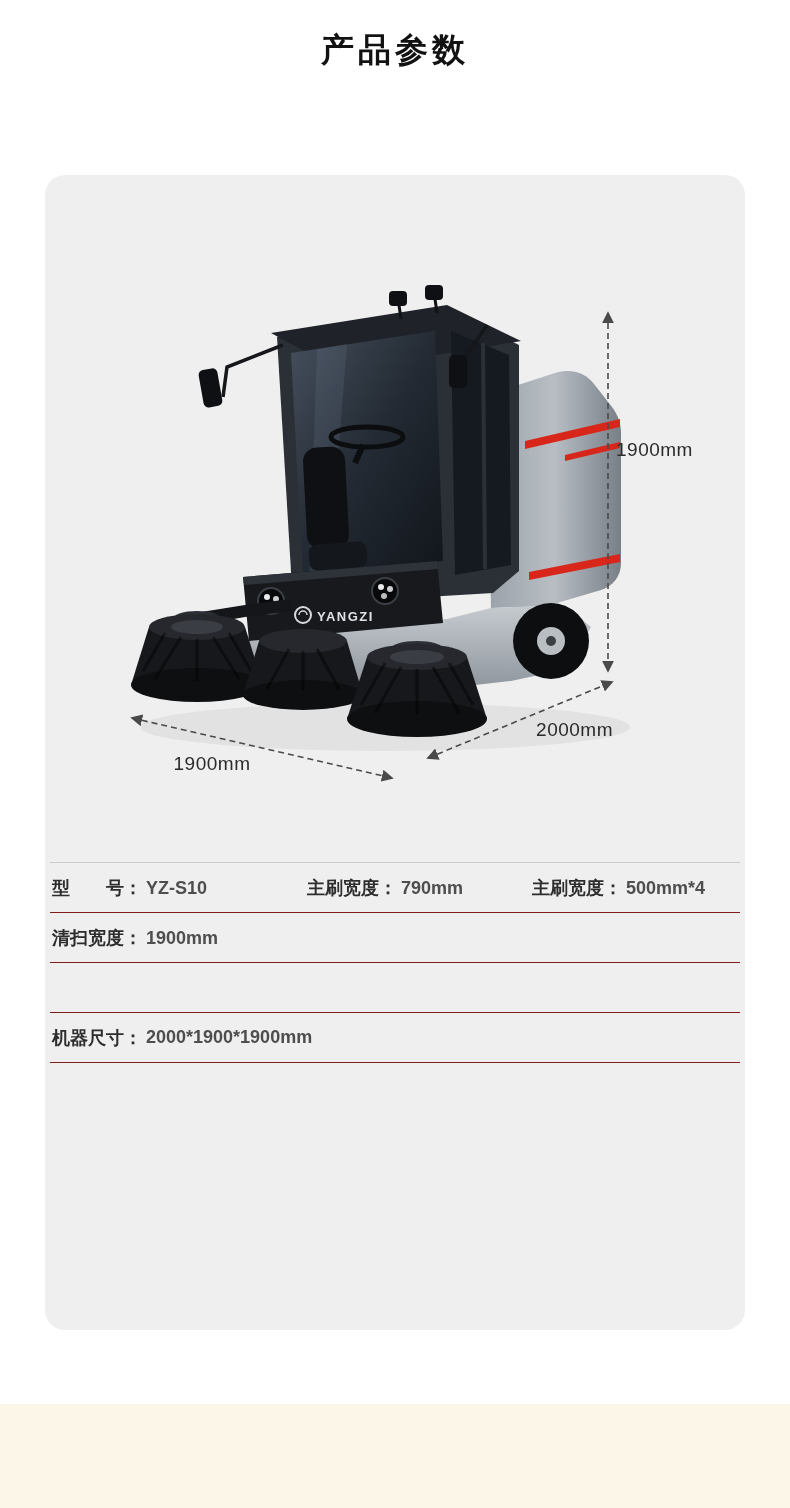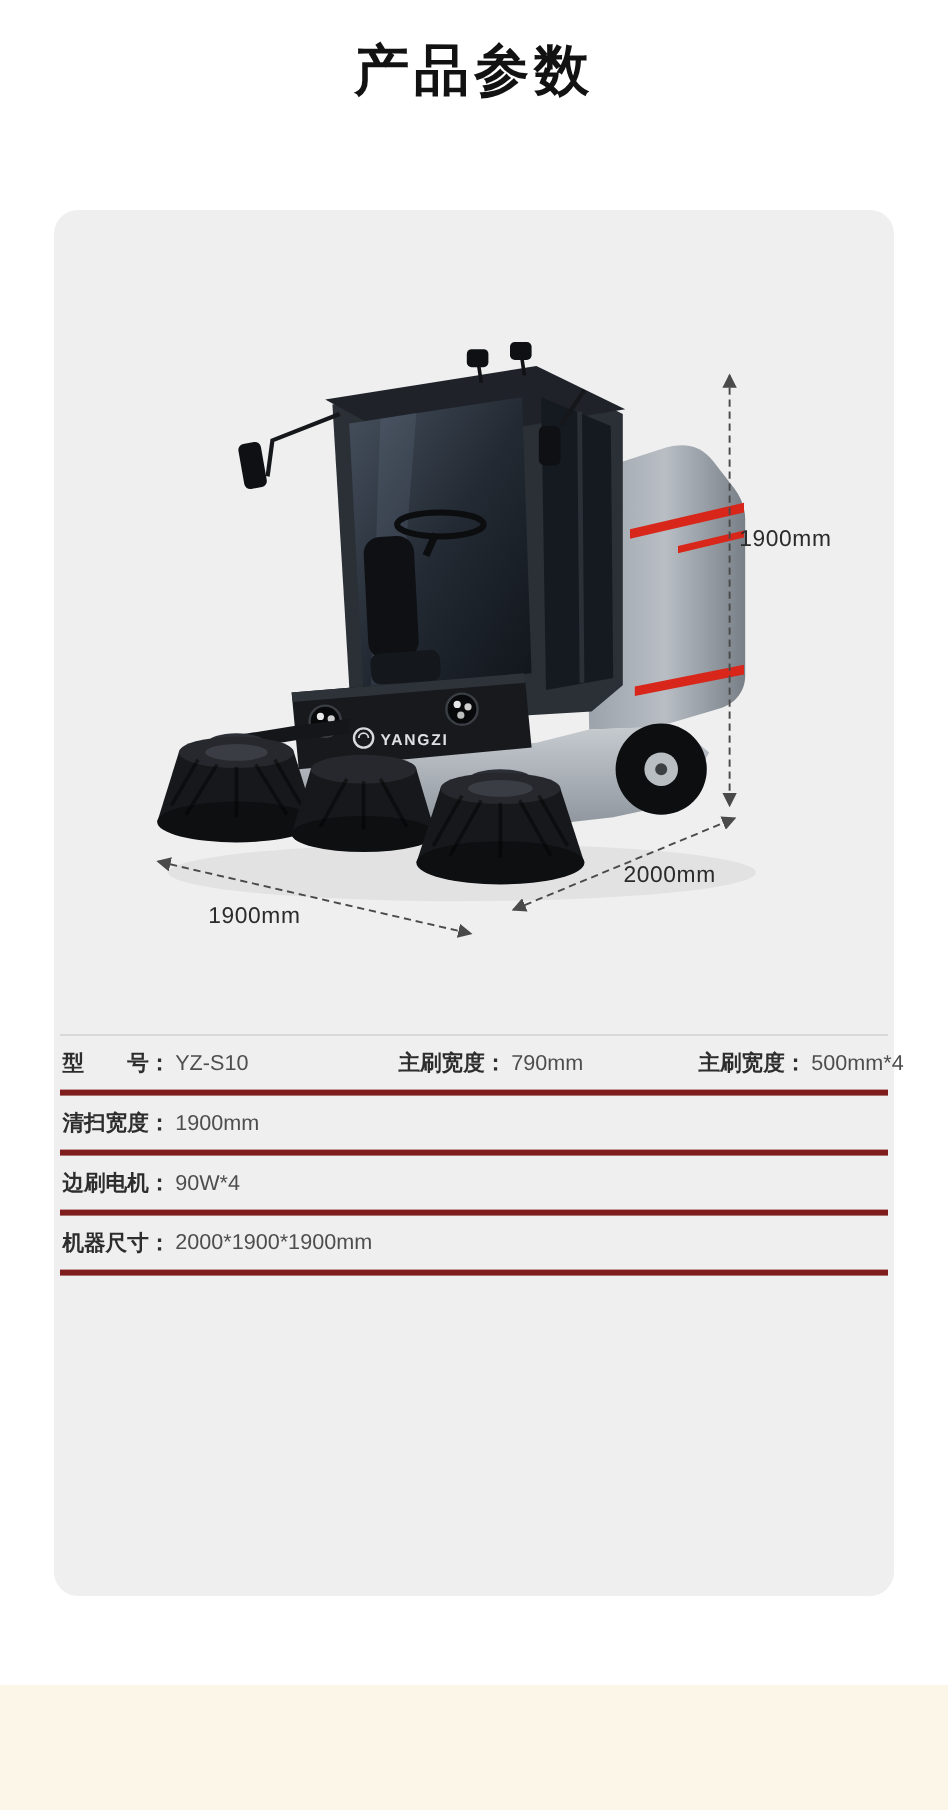--- a/index.html
+++ b/index.html
@@ -6,58 +6,57 @@
   html,body { width:790px; height:1508px; }
   body {
     background:#ffffff;
     font-family:"Liberation Sans", sans-serif;
     position:relative;
     overflow:hidden;
   }
   .title {
     position:absolute; top:28px; left:0; width:100%;
     text-align:center;
-    font-size:46px; font-weight:800; color:#121212;
+    font-size:33px; font-weight:800; color:#121212;
     letter-spacing:4px;
   }
   .card {
     position:absolute; left:45px; top:175px;
     width:700px; height:1155px;
     background:#efeff0;
     border-radius:20px;
   }
   .figure {
     position:absolute; left:50px; top:100px;
     width:610px; height:560px;
   }
   .figure svg { display:block; }
   .dim {
     position:absolute;
     font-size:19px; color:#2b2b2b; letter-spacing:0.5px;
   }
   .dim-height { left:521px; top:164px; }
-  .dim-length { left:408px; top:444px; width:110px; text-align:center; }
+  .dim-length { left:408px; top:444px; width:110px; text-align:right; }
   .dim-width  { left:62px;  top:478px; width:110px; text-align:center; }
 
   .spec {
     position:absolute; left:5px; right:5px; top:687px;
     border-top:1px solid #c9caca;
   }
   .spec-row {
     display:grid;
     grid-template-columns:255px 225px 1fr;
     height:50px;
     align-items:center;
-    border-bottom:5px solid #7f1d1d;
-    gap:25px;
+    border-bottom:1px solid #7f1d1d;
   }
   .cell { display:flex; align-items:baseline; gap:4px; font-size:18px; padding-left:2px; white-space:nowrap; }
   .span-all { grid-column:1 / -1;align-items:center; }
   .lbl { font-weight:700; color:#2d2d2d; }
-  .val { color:#4e4e4e; font-weight:400; }
+  .val { color:#4e4e4e; font-weight:700; }
 
   .footer-band {
     position:absolute; left:0; bottom:0;
     width:100%; height:104px;
     background:#fcf6e8;
   }
 </style>
 </head>
 <body>
 
@@ -206,24 +205,20 @@
     </div>
 
     <div class="spec-row">
       <div class="cell">
         <span class="lbl">清扫宽度：</span>
         <span class="val">1900mm</span>
       </div>
     </div>
 
     <div class="spec-row">
-      <div class="cell">
-        <span class="lbl">边刷电机：</span>
-        <span class="val">90W*4</span>
-      </div>
     </div>
 
 
     <div class="spec-row">
       <div class="cell span-all">
         <span class="lbl">机器尺寸：</span>
         <span class="val">2000*1900*1900mm</span>
       </div>
     </div>
 

